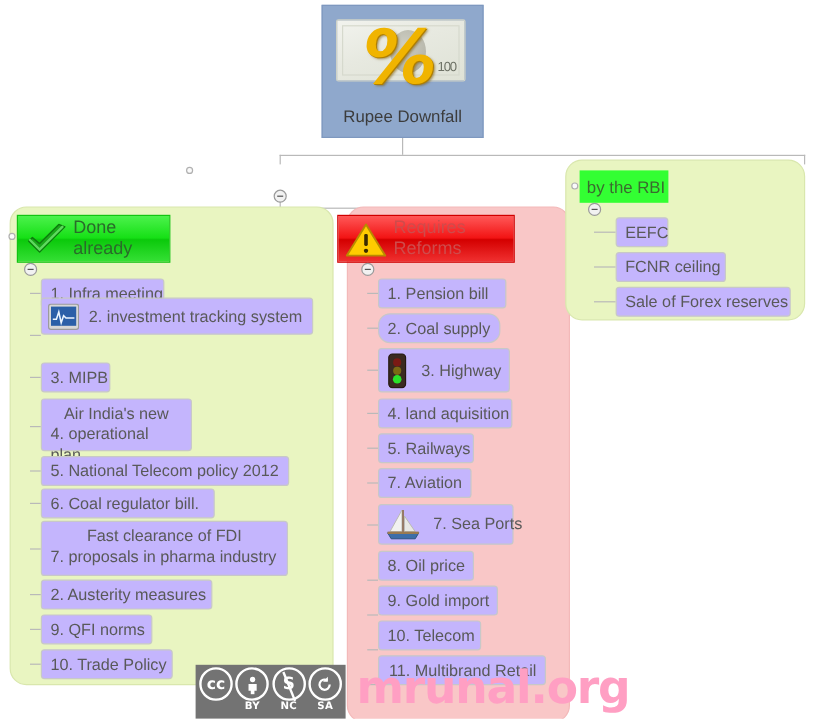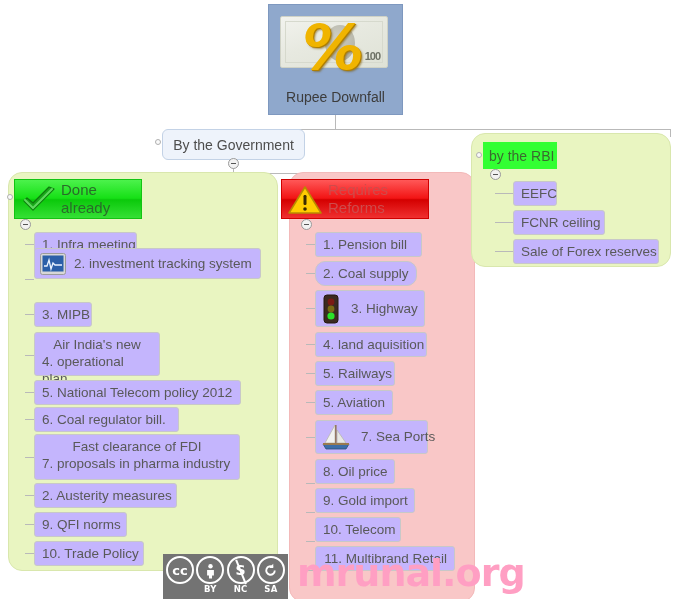--- a/index.html
+++ b/index.html
@@ -70,21 +70,21 @@
     position: absolute;
     left: 44px; top: 8px;
     width: 30px; height: 36px;
     border-radius: 50%;
     background: radial-gradient(circle at 40% 35%, #cfcfc4 0%, #b9b9ad 60%, #a7a79b 100%);
   }
   .bill-100 {
     position: absolute;
     right: 7px; bottom: 5px;
     font-size: 11px;
-    font-weight: bold;
+    font-weight: normal;
     color: #6e7266;
     letter-spacing: -1px;
   }
   .pct {
     position: absolute;
     left: 33px;
     top: 12px;
     font-size: 62px;
     font-weight: bold;
     font-style: italic;
@@ -361,23 +361,20 @@
     <div id="root-art">
       <div class="bill">
         <div class="bill-oval"></div>
         <div class="bill-100">100</div>
       </div>
       <div class="pct">%</div>
     </div>
     <div id="root-label">Rupee Downfall</div>
   </div>
 
-  <div id="gov-node">
-    <span>By the Government</span>
-  </div>
   <div class="dotmark" style="left:155px; top:139px;"></div>
   <div class="collapse" style="left:228px; top:158px;"></div>
 
   <div class="panel" id="panel-done"></div>
 
   <div class="head" id="head-done">
     <svg class="ico-check" viewBox="0 0 36 28">
       <path d="M3 15 L12 24 L33 3 L28 1 L12 17 L6 12 Z" fill="#1aa81a" stroke="#0d7a0d" stroke-width="1.2" stroke-linejoin="round"></path>
       <path d="M4 14 L12 22 L31 3" fill="none" stroke="#5fd85f" stroke-width="2" stroke-linecap="round"></path>
     </svg>
@@ -481,21 +478,21 @@
     <span>4. land aquisition</span>
   </div>
 
   <div class="ln h" style="left:306px; top:373px; width:9px;"></div>
   <div class="node" style="left:315px; top:361px; width:80px; height:25px;">
     <span>5. Railways</span>
   </div>
 
   <div class="ln h" style="left:306px; top:402px; width:9px;"></div>
   <div class="node" style="left:315px; top:390px; width:78px; height:25px;">
-    <span>5. Aviation</span>
+    <span>7. Aviation</span>
   </div>
 
   <div class="ln h" style="left:306px; top:437px; width:9px;"></div>
   <div class="node" style="left:315px; top:420px; width:113px; height:34px; padding-left:5px;">
     <svg class="ico-boat" viewBox="0 0 30 28">
       <path d="M14 2 L14 20 L4 20 Z" fill="#f2f2f0" stroke="#b8b8b0" stroke-width="0.8"></path>
       <path d="M16 7 L16 20 L25 20 Z" fill="#e8e8e4" stroke="#b8b8b0" stroke-width="0.8"></path>
       <rect x="14.2" y="2" width="1.3" height="19" fill="#8a6a44"></rect>
       <path d="M2 21 L28 21 L25 26 L5 26 Z" fill="#3d6ea8" stroke="#2b4f79" stroke-width="0.8"></path>
       <rect x="2" y="20" width="26" height="2" fill="#9a7a50"></rect>

